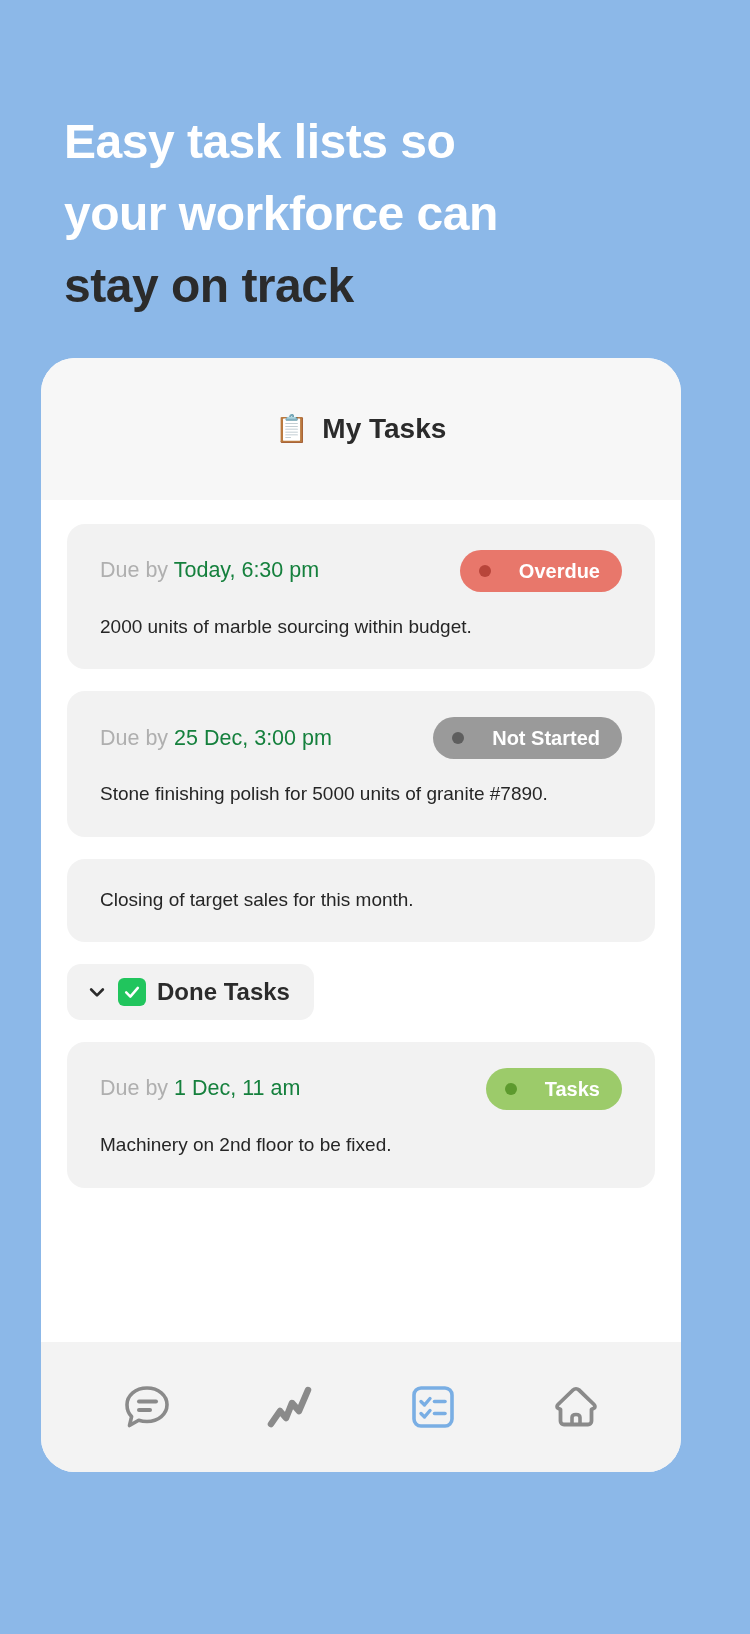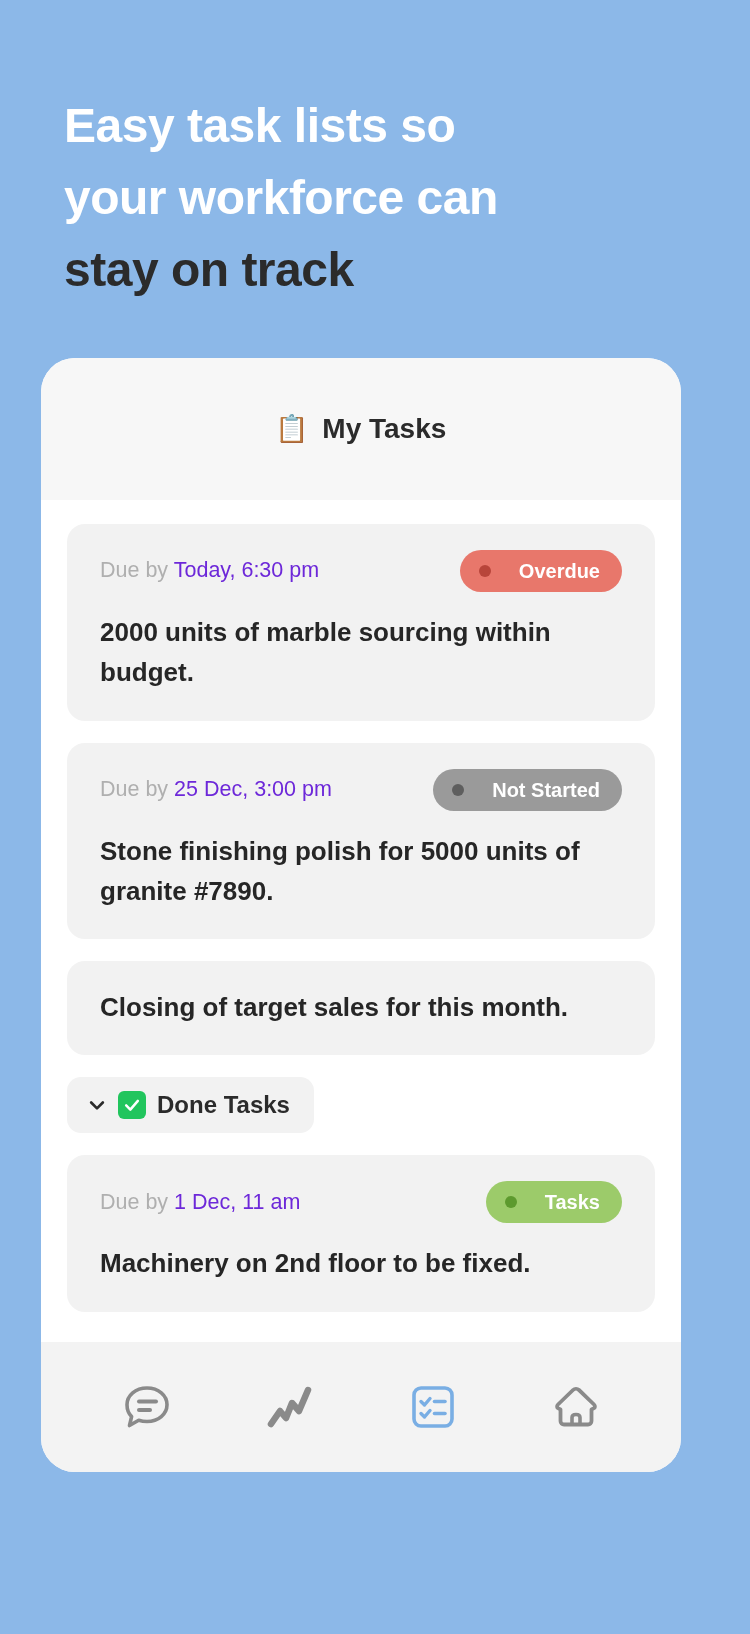--- a/index.html
+++ b/index.html
@@ -9,21 +9,21 @@
   }
   body {
     background:#8CB8E8;
     font-family:"Liberation Sans", sans-serif;
     -webkit-font-smoothing:antialiased;
   }
 
   
   .headline {
     position:absolute;
-    left:64px; top:90px;
+    left:64px; top:106px;
     width:620px;
   }
   .headline .line {
     font-size:48px;
     font-weight:bold;
     line-height:72px;
     letter-spacing:-0.5px;
     white-space:nowrap;
   }
   .headline .line.light { color:#FFFFFF; }
@@ -78,43 +78,43 @@
     align-items:center;
     justify-content:space-between;
     margin-bottom:20px;
   }
   .due {
     font-size:21.5px;
     line-height:1.2;
     white-space:nowrap;
   }
   .due .due-label { color:#AFAFAF; font-weight:normal; }
-  .due .due-value { color:#6d28d9; font-weight:normal; }
+  .due .due-value { color:#15803d; font-weight:normal; }
 
   .badge {
     display:inline-flex;
     align-items:center;
     gap:28px;
     border-radius:999px;
     padding:11px 22px 11px 19px;
     color:#FFFFFF;
     font-size:20px;
     font-weight:bold;
     white-space:nowrap;
     line-height:1;
   }
   .badge .dot {
     width:12px; height:12px;
     border-radius:50%;
     flex:0 0 auto;
   }
 
   .task-text {
-    font-size:26px;
-    font-weight:bold;
+    font-size:19px;
+    font-weight:normal;
     color:#262626;
     line-height:1.55;
   }
 
   
   .done-header {
     display:inline-flex;
     align-items:center;
     gap:11px;
     background:#F2F2F2;

